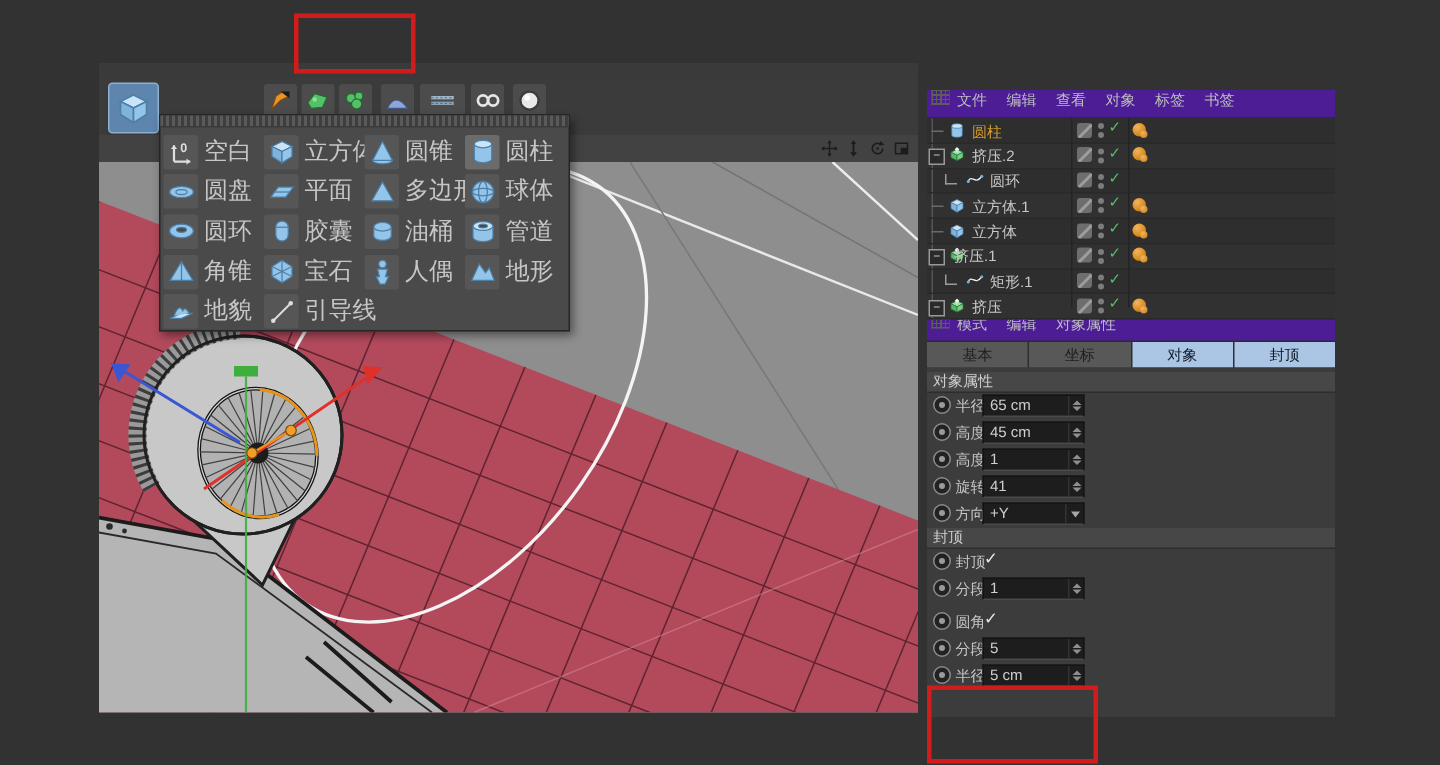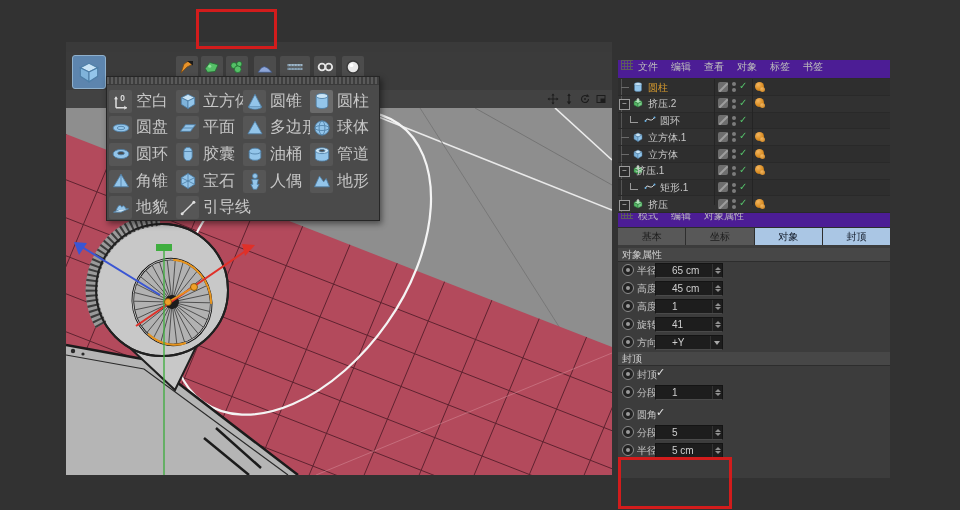--- a/index.html
+++ b/index.html
@@ -75,21 +75,21 @@
   .sec-header{height:13px;background:#474747;border-bottom:1px solid #2d2d2d;font-size:10px;color:#cfcfcf;
     padding-left:4px;line-height:13px;margin-bottom:0;}
   .fld{position:relative;height:16px;margin-bottom:2px;}
   .fld.gap{margin-top:6px;}
   .radio{position:absolute;left:4px;top:2px;width:10px;height:10px;border-radius:50%;border:1px solid #8c8c8c;background:#222;}
   .radio::after{content:"";position:absolute;left:3px;top:3px;width:4px;height:4px;border-radius:50%;background:#9a9a9a;}
   .fld-label{position:absolute;left:19px;top:2px;font-size:10px;color:#c4c4c4;white-space:nowrap;}
   .fld-dots{color:#8f8f8f;}
   .fld-input{position:absolute;left:37px;top:1px;width:66px;height:13px;background:#1d1d1d;border:1px solid #141414;
     border-bottom-color:#4a4a4a;display:flex;align-items:center;}
-  .fld-input .val{font-size:10px;color:#cfcfcf;margin-left:16px;flex:1;}
+  .fld-input .val{font-size:10px;color:#cfcfcf;margin-left:4px;flex:1;}
   .stp{width:9px;height:100%;border-left:1px solid #333;display:flex;flex-direction:column;align-items:center;justify-content:center;gap:1px;}
   .stp i{display:block;width:0;height:0;border-left:3px solid transparent;border-right:3px solid transparent;}
   .stp .up{border-bottom:3px solid #8f8f8f;}
   .stp .dn{border-top:3px solid #8f8f8f;}
   .dd-arrow{width:11px;height:100%;display:flex;align-items:center;justify-content:center;border-left:1px solid #333;}
   .dd-arrow i{width:0;height:0;border-left:3.5px solid transparent;border-right:3.5px solid transparent;border-top:4px solid #a8a8a8;}
   .fld-check{position:absolute;left:38px;top:0;font-size:11px;font-weight:bold;color:#e6e6e6;}
   .hl-box{position:absolute;border:3px solid #d21c1c;width:108px;left:0;z-index:30;}
 
   .icon-svg{display:block;}

